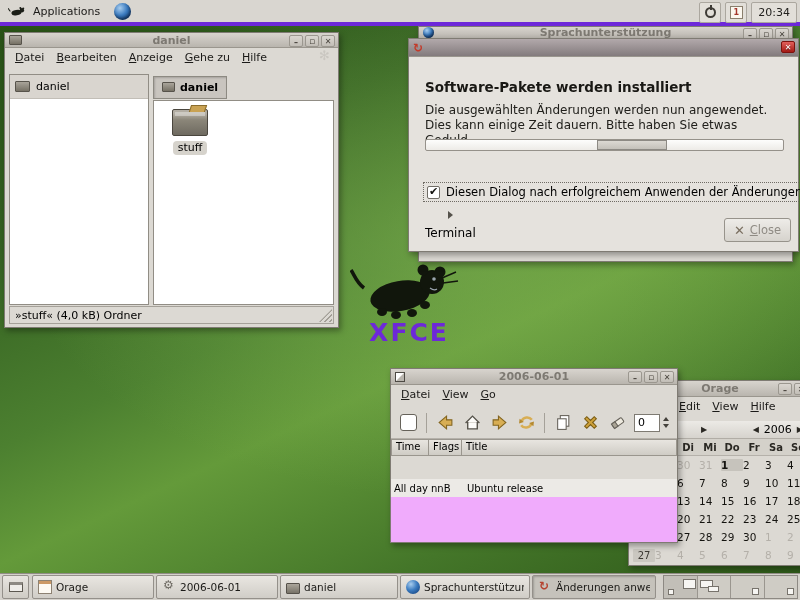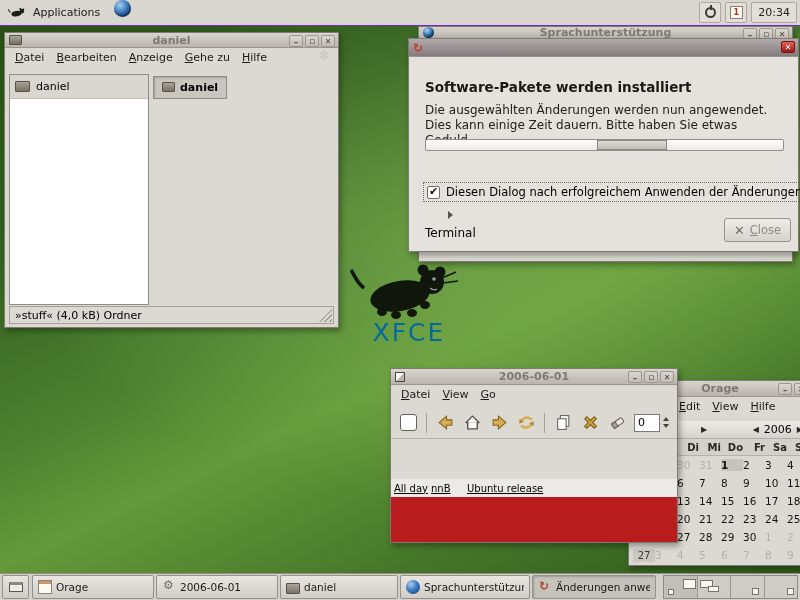--- a/index.html
+++ b/index.html
@@ -26,35 +26,35 @@
   .wb-min::after { content:"–"; margin-top:3px; }
   .wb-max::after { content:"▫"; font-size:9px; }
   .wb-close::after { content:"✕"; }
   .wb-close.red { background:linear-gradient(#e2605c,#a51a14); border-color:#7c120e; color:#fff; }
   .wb-close.red::after { content:"✕"; font-weight:bold; }
   .menubar { display:flex; align-items:flex-start; height:24px; padding:0 4px; font-size:11px; color:#1b1a18; position:relative; }
   .mi { padding:3px 6px; }
 
   
   #top-panel { position:absolute; left:0; top:0; width:800px; height:26px; background:#d9d6d0;
-               border-bottom:1px solid #6d28d9; display:flex; z-index:40; }
+               border-bottom:4px solid #6d28d9; display:flex; align-items:center; z-index:40; }
   #app-button { display:flex; align-items:center; gap:5px; padding:0 8px; height:100%; font-size:11px; color:#1b1a18; }
   .panel-right { position:absolute; right:3px; top:2px; display:flex; gap:4px; align-items:center; }
   .panel-box { height:21px; background:#e2dfd9; border:1px solid #aba79f; border-radius:2px;
                display:flex; align-items:center; justify-content:center; font-size:11px; color:#22211e; }
   .power-glyph { width:11px; height:11px; border:2px solid #3e3b36; border-radius:50%; position:relative; }
   .power-glyph::after { content:""; position:absolute; left:3px; top:-4px; width:2px; height:5px; background:#3e3b36; }
   .orage-tray { width:13px; height:13px; background:#fbf7ef; border:1px solid #8a7f6d; display:flex; align-items:center; justify-content:center; }
   .orage-tray::after { content:"1"; font-size:8px; font-weight:bold; color:#a4372c; }
   .globe { width:17px; height:17px; border-radius:50%;
            background:radial-gradient(circle at 35% 30%, #a8cdee, #3c7cc0 45%, #1c4e8d 75%, #123763); box-shadow:inset -1px -2px 3px rgba(0,0,0,.4); }
 
   
   #desktop-logo { position:absolute; left:348px; top:258px; width:122px; text-align:center; z-index:1; }
-  #logo-text { font-size:25px; font-weight:400; letter-spacing:2px; color:#0369a1; margin-top:-6px; }
+  #logo-text { font-size:25px; font-weight:700; letter-spacing:2px; color:#6d28d9; margin-top:-6px; }
 
   
   #bgwin { left:418px; top:26px; width:375px; height:236px; z-index:6; }
   #bgwin .titlebar { height:12px; overflow:hidden; line-height:17px; }
   #bgwin .tbtns { top:1px; }
 
   
   #filemanager { left:4px; top:32px; width:335px; height:296px; z-index:5; }
   #filemanager .titlebar { height:15px; }
   .throbber { position:absolute; right:8px; font-size:13px; color:#c9c6c0; }
@@ -112,36 +112,36 @@
   .spinbox { display:flex; align-items:center; margin-left:2px; }
   .spin-entry { width:26px; height:18px; background:#fff; border:1px solid #7e7a72; font-size:11px; padding:1px 3px; }
   .spin-arrows { display:flex; flex-direction:column; gap:3px; margin-left:3px; }
   .tri-up { width:0; height:0; border-bottom:4px solid #44413b; border-left:3.5px solid transparent; border-right:3.5px solid transparent; }
   .tri-down { width:0; height:0; border-top:4px solid #44413b; border-left:3.5px solid transparent; border-right:3.5px solid transparent; }
   #ev-cols { display:flex; height:17px; }
   .col-h { background:linear-gradient(#e8e5e0,#cfccc5); border:1px solid #9a968e; border-left:none; font-size:10px; padding:1px 4px; }
   .col-h:first-child { border-left:1px solid #9a968e; width:38px; }
   .col-h:nth-child(2) { width:33px; }
   .col-h:nth-child(3) { flex:1; }
-  #ev-rows { position:absolute; left:0; right:0; top:110px; bottom:0; background:#b91c1c; border-top:none;text-decoration:underline; }
+  #ev-rows { position:absolute; left:0; right:0; top:110px; bottom:0; background:#f0abfc; border-top:none; }
   .ev-row { display:flex; height:18px; align-items:center; background:#eceae6; font-size:10px; }
   .ev-cell:nth-child(1) { width:40px; padding-left:3px; }
   .ev-cell:nth-child(2) { width:32px; }
   .ev-cell:nth-child(3) { flex:1; padding-left:4px; }
 
   
   #calwin { left:628px; top:380px; width:184px; height:186px; z-index:2; }
   #calwin .menubar { padding-left:44px; height:24px; }
   #cal-nav { height:18px; display:flex; align-items:center; background:linear-gradient(#eceae6,#d6d3cd); border-bottom:1px solid #b1ada6;
              font-size:10px; padding:0 6px; position:relative; }
   .nav-arrow { font-size:8px; color:#2a2823; }
   #month-next { position:absolute; left:72px; }
   #year-group { position:absolute; right:8px; display:flex; align-items:center; gap:5px; }
   #cal-headers { display:flex; height:17px; background:#d4d1ca; border-bottom:1px solid #b5b1aa; padding-left:26px; align-items:center; }
-  .cal-h { width:22px; text-align:right; font-size:10px; font-weight:bold; color:#2a2823; }
+  .cal-h { width:22px; text-align:center; font-size:10px; font-weight:bold; color:#2a2823; }
   #cal-grid { padding-left:4px; background:#dcd9d3; }
   .cal-row { display:flex; height:18px; align-items:center; }
   .cal-wk { width:22px; text-align:center; font-size:10px; color:#3c3933; }
   .cal-wk:not(:empty) { background:#cac7c0; border-radius:1px; padding:1px 0; }
   .cal-d { width:22px; font-size:10.5px; color:#14130f; }
   .cal-d.dim { color:#b4b0a9; }
   .cal-d.sel { background:#c6c3bc; font-weight:bold; border-radius:1px; }
 
   
   #taskbar { position:absolute; left:0; bottom:0; width:800px; height:27px; background:#d4d1cb; border-top:1px solid #908c85; z-index:40; }
@@ -373,20 +373,25 @@
         </svg>
       </span>
     <span class="spinbox">
       <span class="spin-entry">0</span>
       <span class="spin-arrows">
         <span class="tri-up"></span>
         <span class="tri-down"></span>
       </span>
     </span>
   </div>
+  <div id="ev-cols">
+      <div class="col-h">Time</div>
+      <div class="col-h">Flags</div>
+      <div class="col-h">Title</div>
+    </div>
   <div id="ev-rows">
       <div class="ev-row">
         <div class="ev-cell">All day</div>
         <div class="ev-cell">nnB</div>
         <div class="ev-cell">Ubuntu release</div>
       </div>
     </div>
 </div>
 
 <div class="window" id="filemanager">
@@ -414,20 +419,23 @@
           <span>daniel</span>
         </div>
       </div>
     <div id="fm-main">
       <div id="fm-pathbar">
         <span id="path-btn">
           <span class="home-folder-icon" style="width:13px;height:10px"></span>
           <span>daniel</span>
         </span>
       </div>
+      <div id="fm-view">
+          <div class="file-item"><div class="big-folder"></div><span class="file-label">stuff</span></div>
+        </div>
     </div>
   </div>
   <div id="fm-status">
     <span>»stuff« (4,0 kB) Ordner</span>
     <span class="grip"></span>
   </div>
 </div>
 
 <div class="window" id="bgwin">
   <div class="titlebar">

